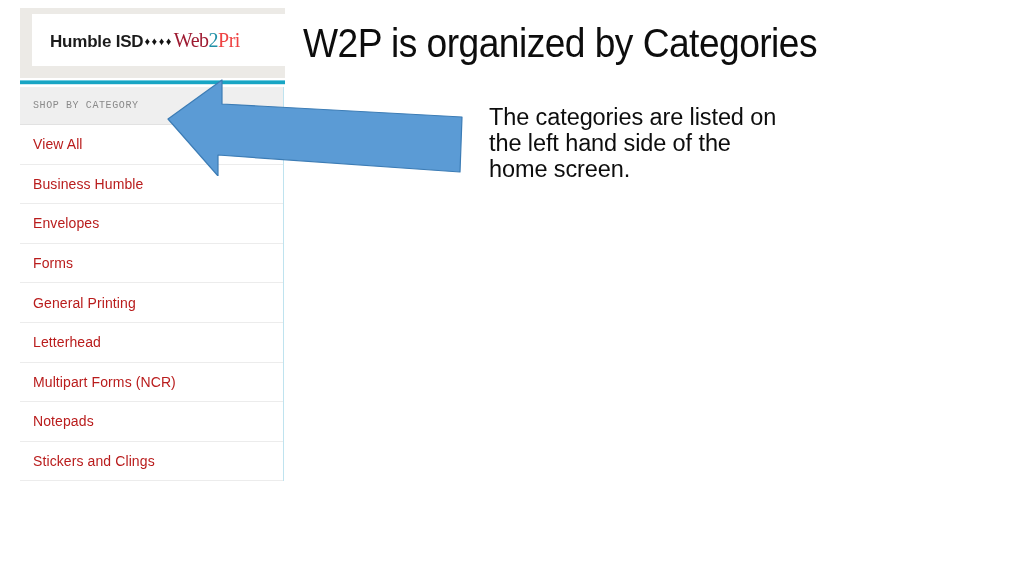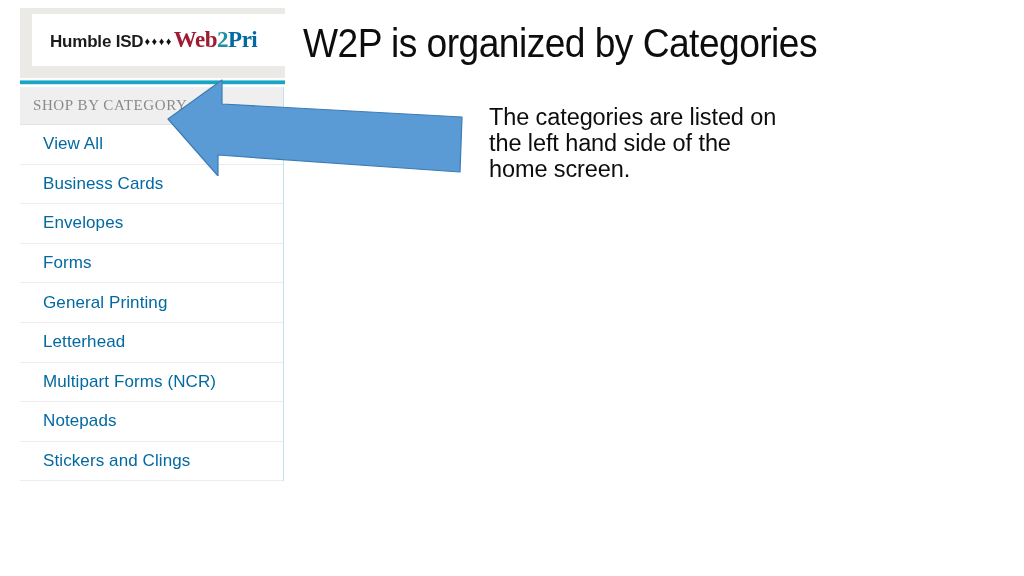--- a/index.html
+++ b/index.html
@@ -57,27 +57,27 @@
   .logo-diamonds {
     font-size:11px;
     color:#111111;
     letter-spacing:1.5px;
     padding:0 1px;
     position:relative;
     top:-2px;
   }
   .logo-w2p {
     font-family:"Liberation Serif", serif;
-    font-weight:bold;
-    font-size:23px;
+    font-weight:normal;
+    font-size:20px;
     letter-spacing:-0.5px;
   }
   .lw-web { color:#9e1b32; }
   .lw-2   { color:#1f8fa6; }
-  .lw-pri { color:#0369a1; }
+  .lw-pri { color:#ef4444; }
 
   
   #teal-rule {
     position:absolute;
     left:0; top:72px;
     width:265px; height:5px;
     background:#18a5c4;
     border-top:1px solid #6fcbe0;
     border-bottom:1px solid #cfeaf2;
   }
@@ -91,40 +91,39 @@
   }
   #cat-header {
     height:38px;
     background:#efefef;
     border-bottom:1px solid #e2e2e2;
     display:flex;
     align-items:center;
     padding-left:13px;
   }
   #cat-header span {
-    font-size:15px;
+    font-size:10px;
     color:#8a8a8a;
     letter-spacing:0.6px;
-    font-family:Liberation Serif, serif;
+    font-family:Liberation Mono, monospace;
   }
   .cat-item {
     height:39.6px;
     background:#ffffff;
     border-bottom:1px solid #ececec;
     display:flex;
     align-items:center;
     padding-left:13px;
   }
   .cat-item span {
-    font-size:17px;
-    color:#0369a1;
+    font-size:14px;
+    color:#b91c1c;
     font-family:"Liberation Sans", sans-serif;
     letter-spacing:0.1px;
     white-space:nowrap;
-    margin-left:10px;
   }
 
   
   #arrow-svg {
     position:absolute;
     left:160px; top:76px;
     width:310px; height:100px;
     pointer-events:none;
   }
 
@@ -180,21 +179,21 @@
 
     <div id="cat-panel">
       <div id="cat-header">
         <span>SHOP BY CATEGORY</span>
       </div>
       <div id="cat-list">
           <div class="cat-item">
             <span>View All</span>
           </div>
           <div class="cat-item">
-            <span>Business Cards</span>
+            <span>Business Humble</span>
           </div>
           <div class="cat-item">
             <span>Envelopes</span>
           </div>
           <div class="cat-item">
             <span>Forms</span>
           </div>
           <div class="cat-item">
             <span>General Printing</span>
           </div>

